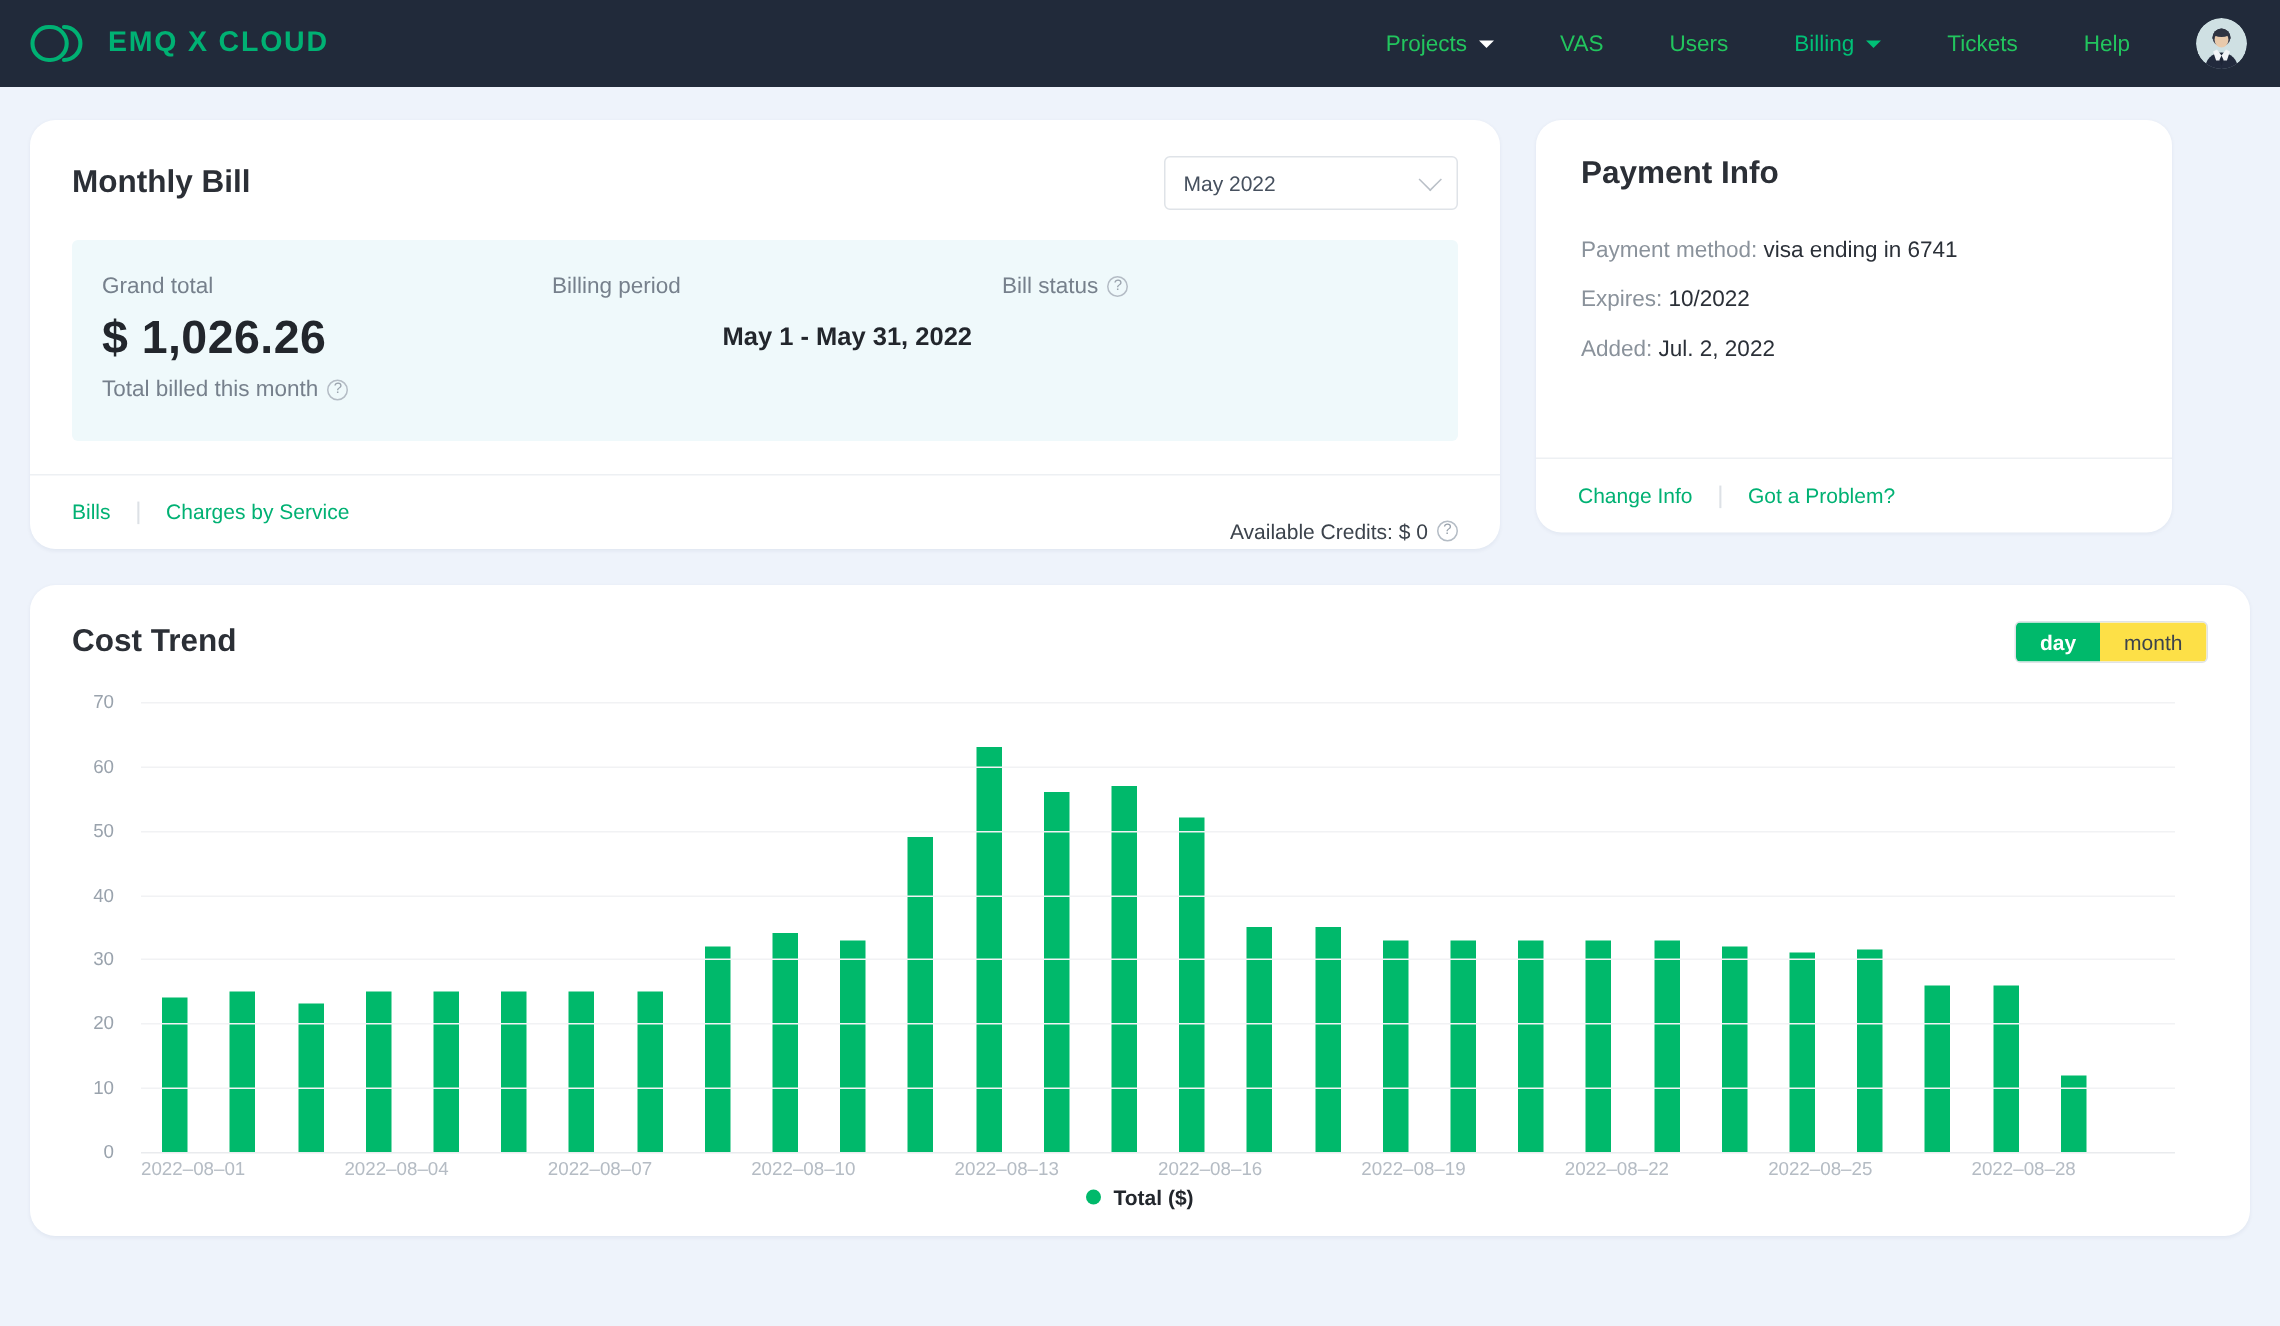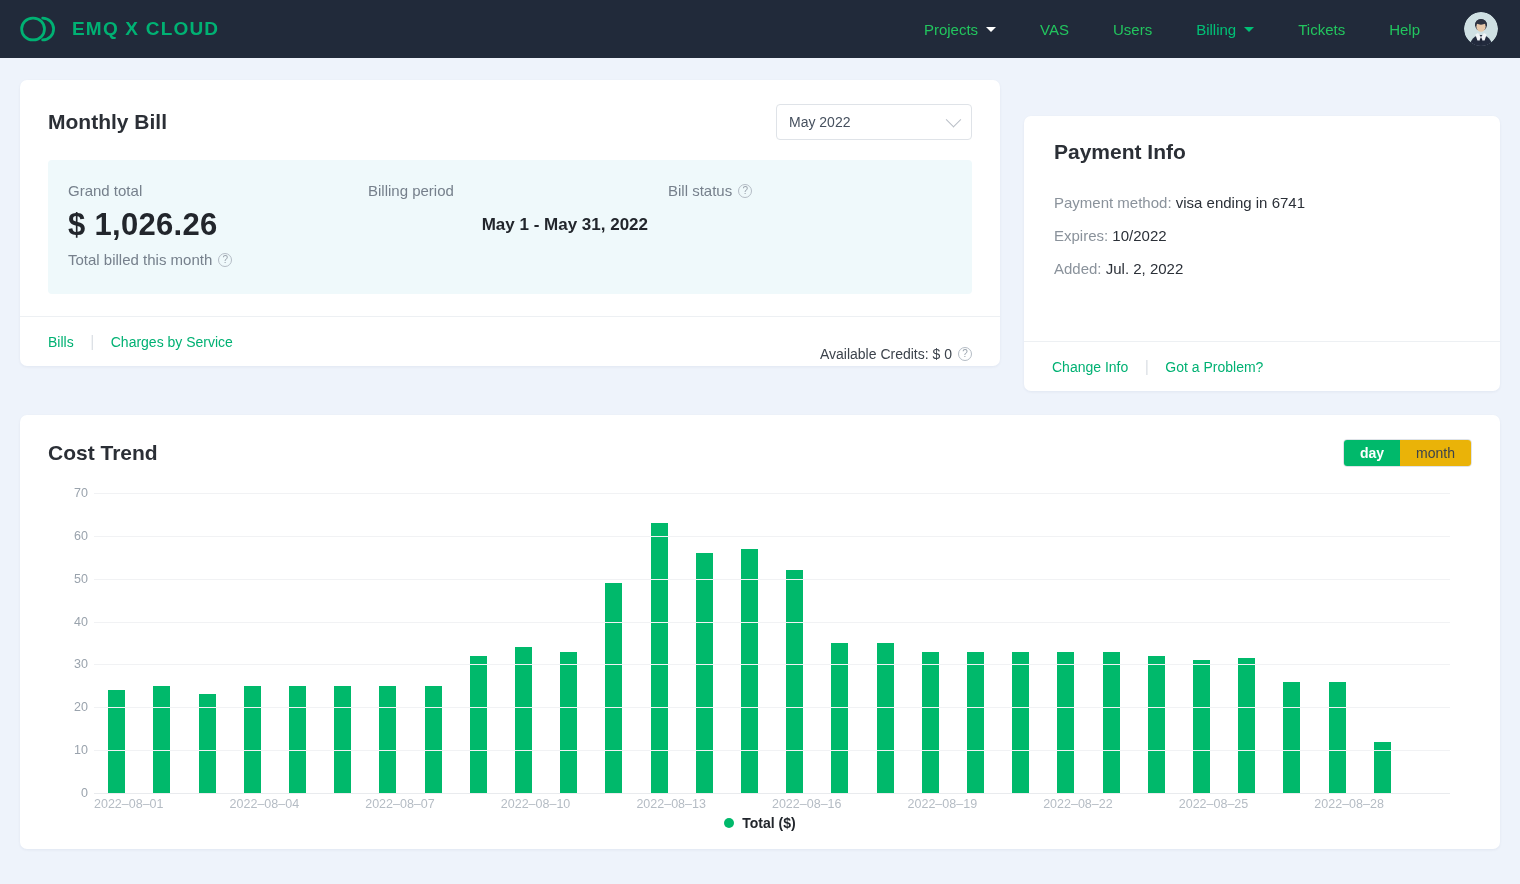--- a/index.html
+++ b/index.html
@@ -43,21 +43,21 @@
   .nav-item.active .caret { border-top-color: #00c076; }
   .avatar-wrap { padding-left: 22px; padding-right: 4px; display:flex; align-items:center; cursor: pointer;}
   .avatar { width: 34px; height: 34px; border-radius: 50%; display:block; }
 
   
   .page { padding: 22px 20px 0 20px; }
   .top-row { display: flex; gap: 24px; align-items: flex-start; }
 
   .card {
     background: #ffffff;
-    border-radius: 7px;
+    border-radius: 17px;
     box-shadow: 0 1px 3px rgba(20,40,80,.06);
   }
 
   
   .bill-card { width: 980px; }
   .bill-head {
     display: flex; align-items: center; justify-content: space-between;
     padding: 24px 28px 0 28px;
   }
   .card-title { font-size: 21px; font-weight: bold; color: #2b2f36; }
@@ -112,52 +112,52 @@
     margin-top: 22px;
     border-top: 1px solid #edf0f3;
     height: 50px; display: flex; align-items: center;
     padding: 0 28px; justify-content: space-between;
   }
   .flink { color: #00b173; font-size: 14px; cursor: pointer; }
   .fsep { color: #dde1e6; margin: 0 12px; }
   .credits { font-size: 14px; color: #3c434c; display: flex; align-items: center; gap: 6px; margin-top: 24px;}
 
   
-  .pay-card { width: 476px; margin-top: 36px; }
+  .pay-card { width: 424px; }
   .pay-body { padding: 24px 30px 0 30px; }
   .pay-title { font-size: 21px; font-weight: bold; color: #2b2f36; margin-bottom: 30px;}
   .pay-row { font-size: 15px; color: #8a929b; margin-bottom: 16px; }
   .pay-row b { color: #2b3038; font-weight: normal; }
   .pay-body-pad { height: 26px; }
 
   
   .chart-card { margin-top: 24px; width: 1480px; height: 434px; position: relative; }
   .chart-head {
     display: flex; align-items: center; justify-content: space-between;
     padding: 24px 28px 0 28px;
   }
   .seg {
     display: flex; border: 1px solid #dfe3e8; border-radius: 4px; overflow: hidden;
     height: 28px;
   }
   .seg-btn {
     padding: 0 16px; font-size: 14px; display:flex; align-items:center;
-    cursor: pointer; background: #eab308; color: #3c434c;
+    cursor: pointer; background: #fde047; color: #3c434c;
   }
   .seg-btn.on { background: #00b96b; color: #fff; font-weight: bold;}
 
   .plot { position: relative; margin: 26px 0 0 0; height: 300px; }
   .grid-line {
     position: absolute; left: 74px; right: 50px; height: 1px; background: #f1f2f4;
   }
   .axis-base {
     position: absolute; left: 74px; right: 50px; height: 1px; background: #e9ebee;
   }
   .ytick {
-    position: absolute; left: 30px; width: 38px; text-align: right;
+    position: absolute; left: 18px; width: 38px; text-align: right;
     font-size: 12.5px; color: #9aa3ad; transform: translateY(-50%);
   }
   .bars {
     position: absolute; left: 74px; right: 50px; bottom: 0; top: 0;
     display: flex; align-items: flex-end;
   }
   .bar-slot { flex: 1; display: flex; justify-content: center; align-items: flex-end; height: 100%; }
   .bar { width: 17px; background: #00b96b; }
   .xlabels { position: absolute; left: 74px; right: 50px; top: 304px; height: 20px; display: flex; }
   .xl-slot { flex: 1; text-align: center; font-size: 12.5px; color: #b5bcc4; white-space: nowrap;}

